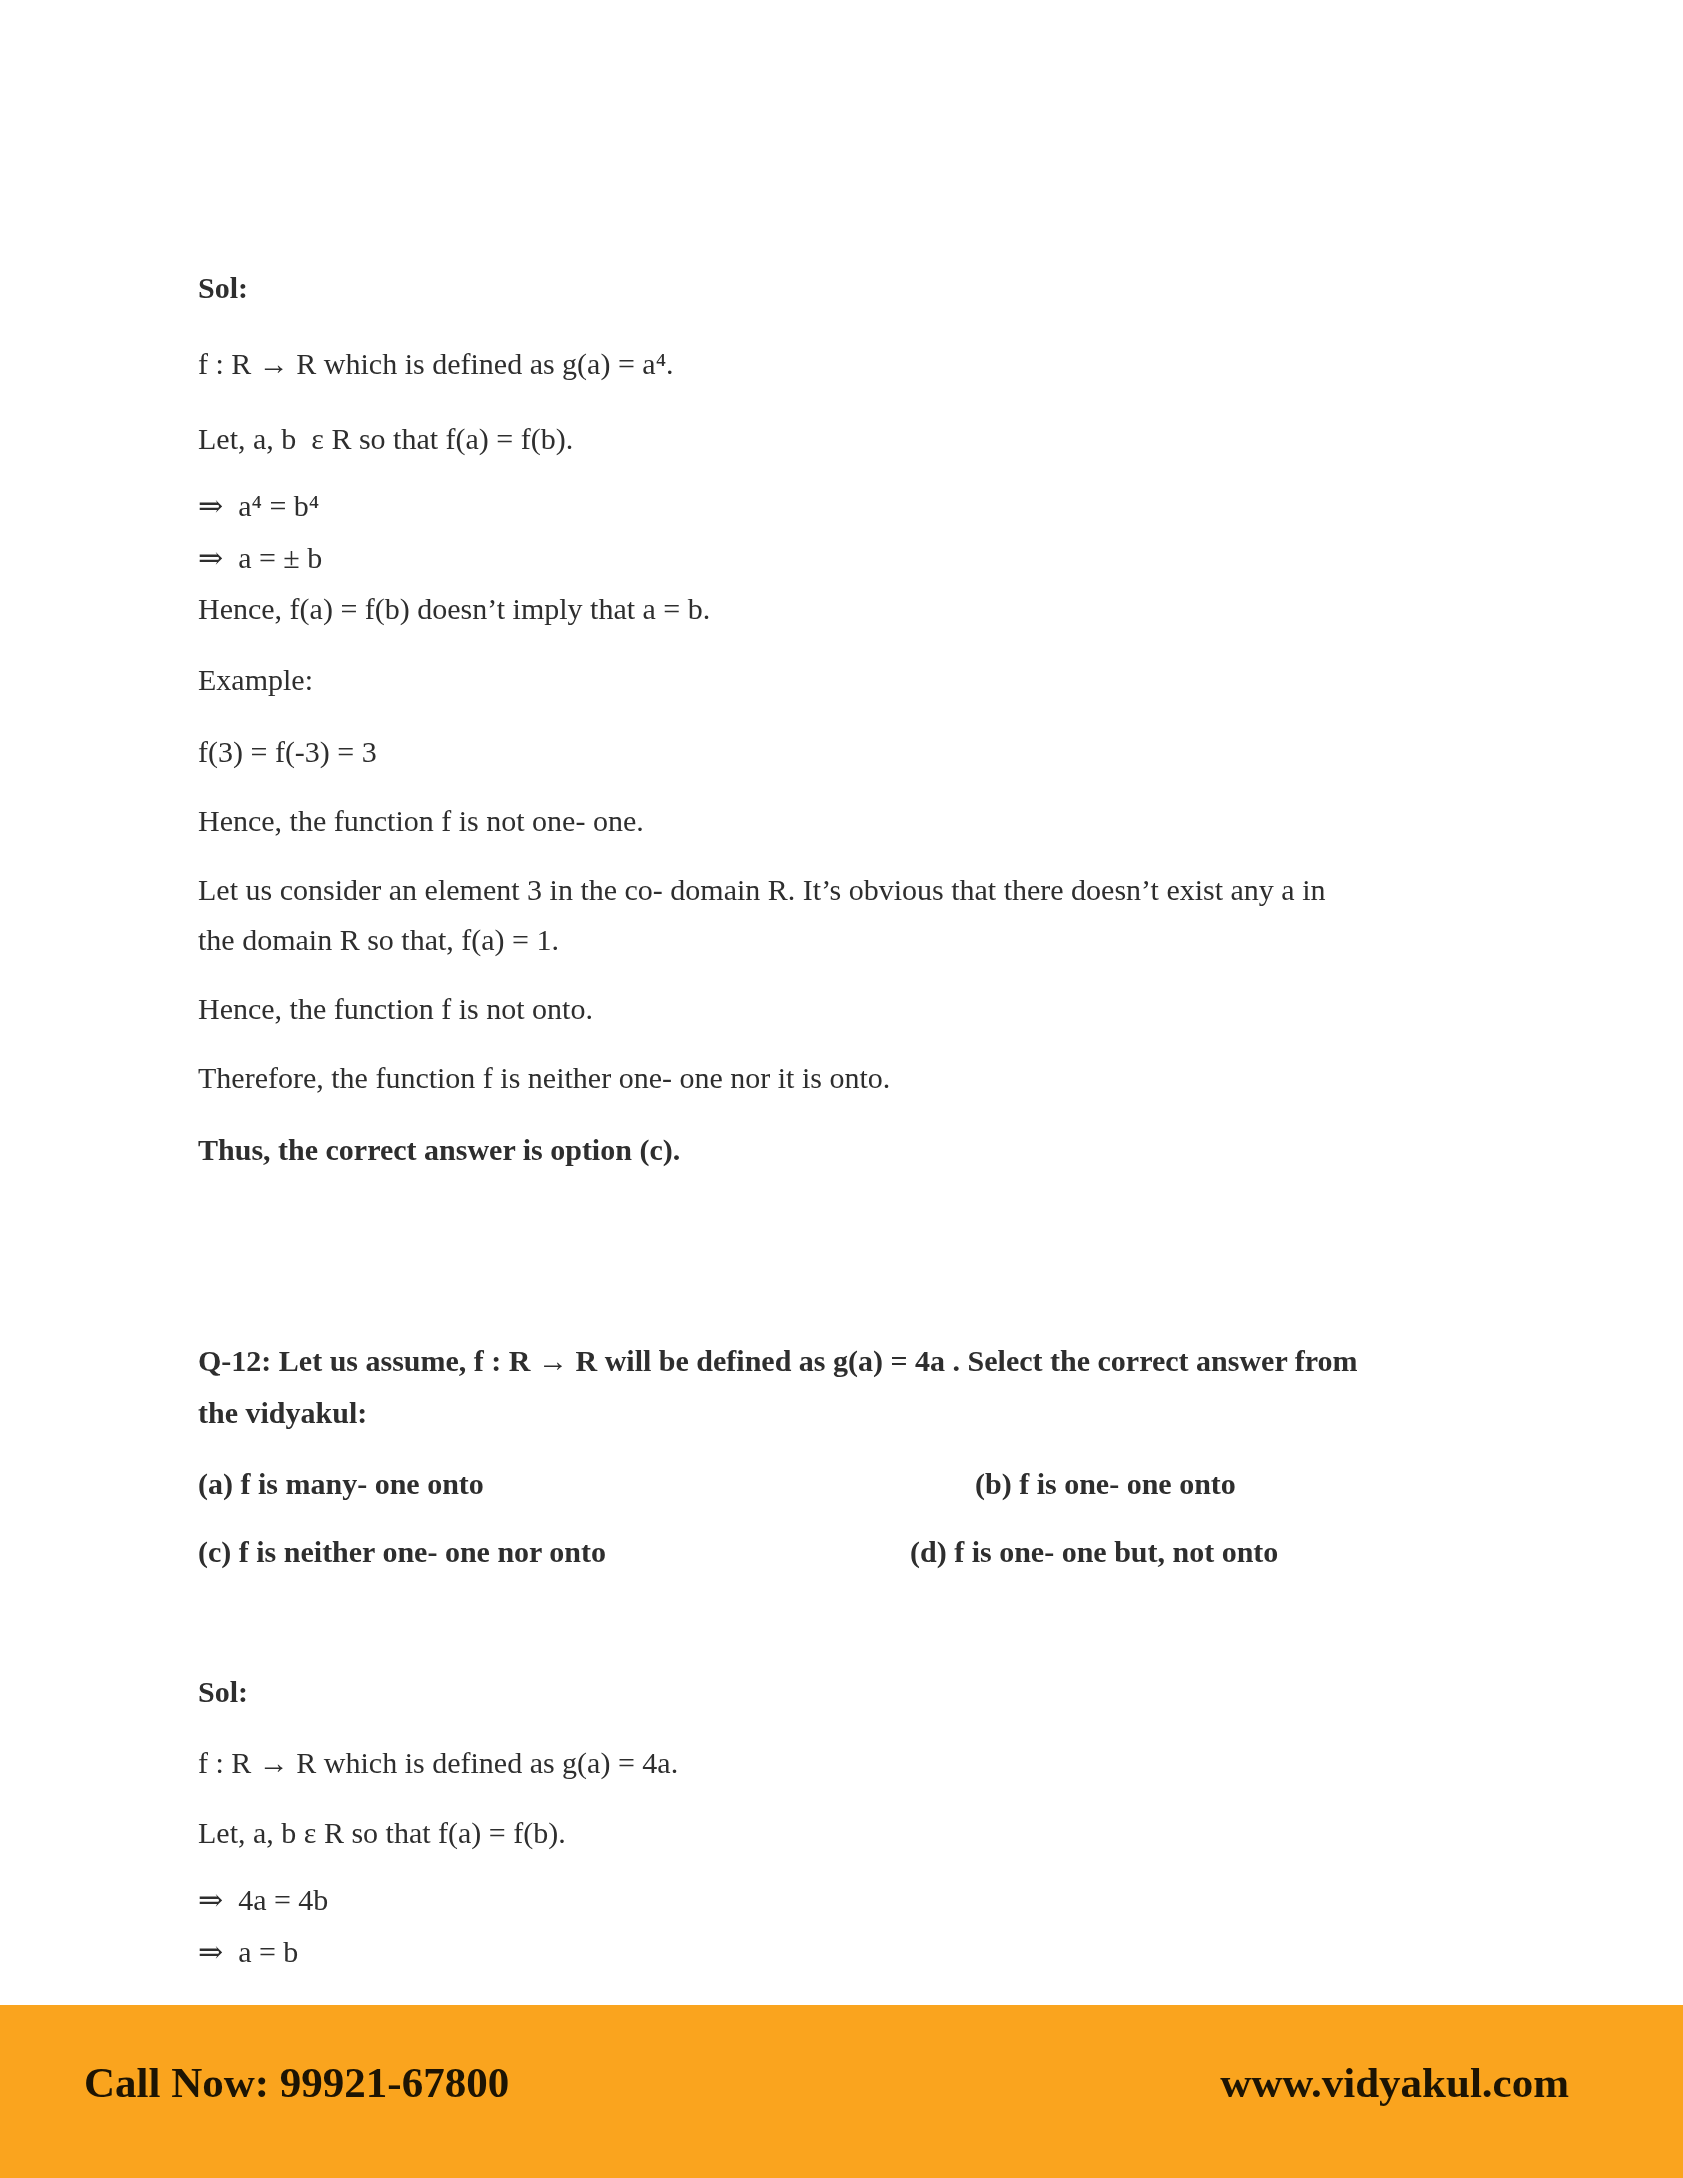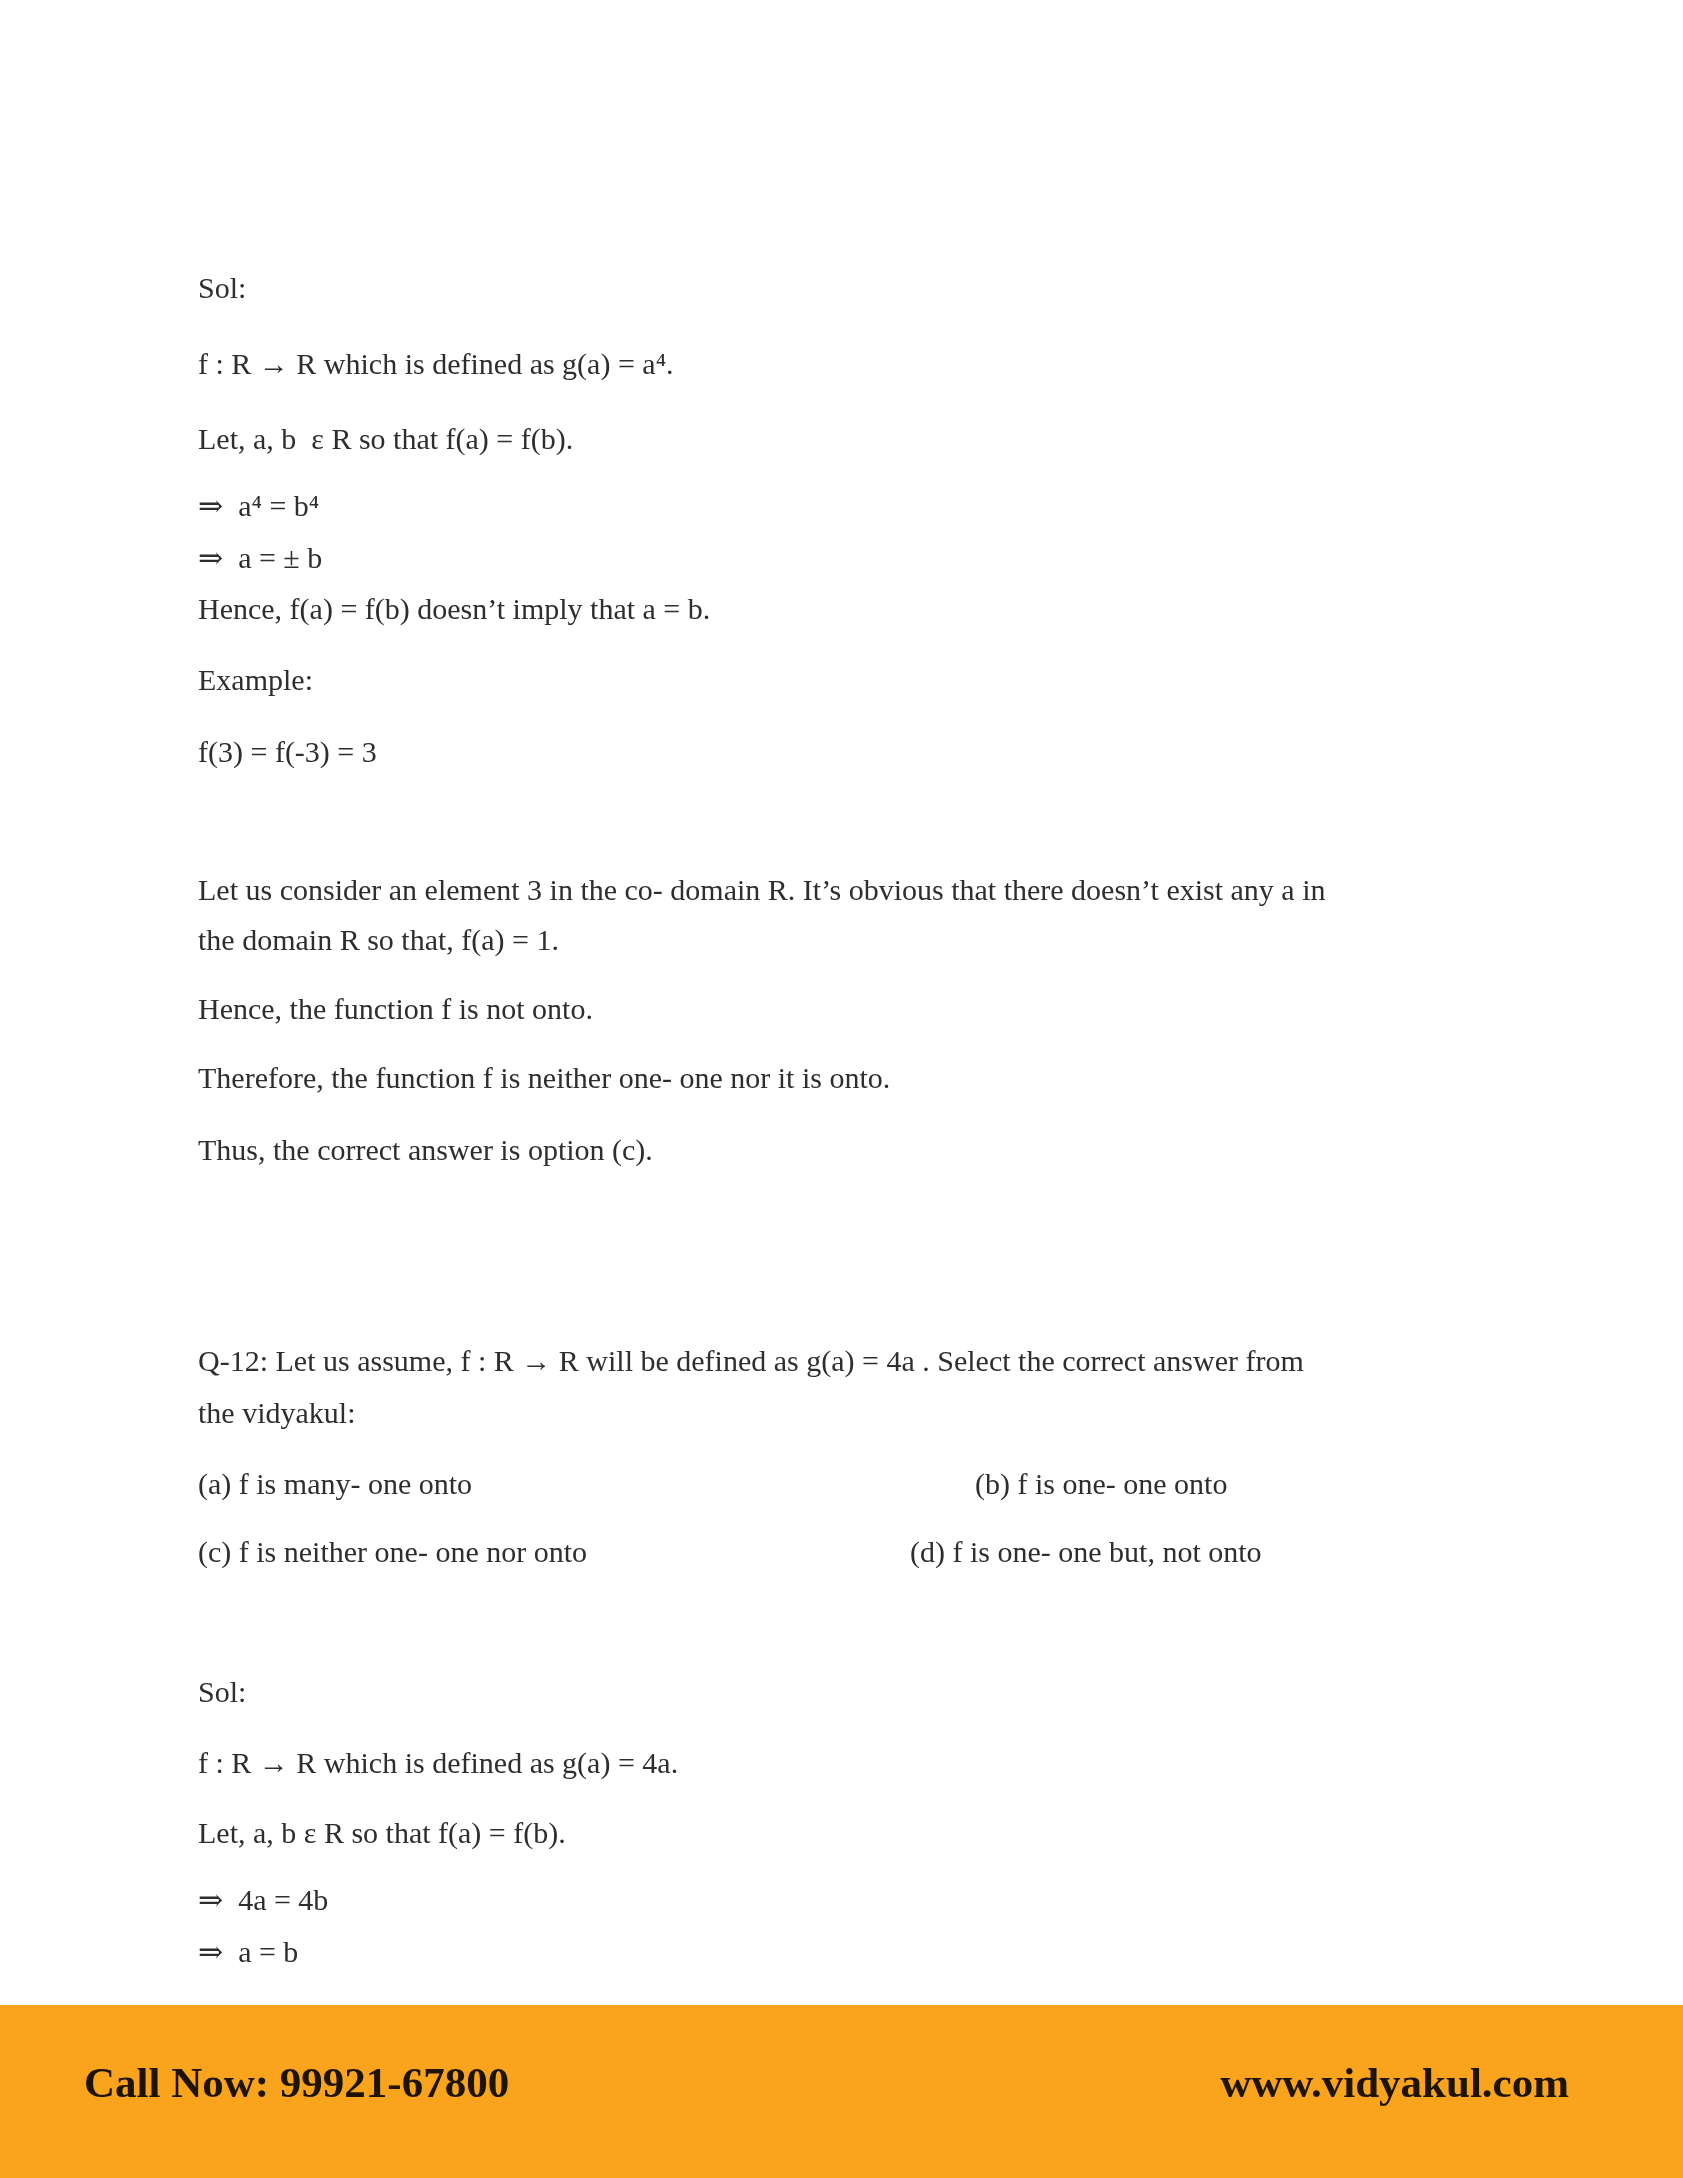--- a/index.html
+++ b/index.html
@@ -12,21 +12,21 @@
     color:var(--text,#2e2e2e);
     overflow:hidden;
   }
   .line{
     position:absolute;
     left:198px;
     font-size:30px;
     line-height:1.25;
     white-space:pre;
   }
-  .bold{font-weight:normal;}
+  .bold{font-weight:bold;}
   .footer{
     position:absolute;
     left:0;
     top:2005px;
     width:1683px;
     height:173px;
     background:var(--accent_orange,#FAA41E);
     display:flex;
     align-items:center;
     justify-content:space-between;
@@ -43,20 +43,21 @@
 <div class="page">
 
   <div class="line bold" style="top:269px">Sol:</div>
   <div class="line" style="top:345px">f : R → R which is defined as g(a) = a⁴.</div>
   <div class="line" style="top:420px">Let, a, b  ε R so that f(a) = f(b).</div>
   <div class="line" style="top:487px">⇒  a⁴ = b⁴</div>
   <div class="line" style="top:539px">⇒  a = ± b</div>
   <div class="line" style="top:590px">Hence, f(a) = f(b) doesn’t imply that a = b.</div>
   <div class="line" style="top:661px">Example:</div>
   <div class="line" style="top:733px">f(3) = f(-3) = 3</div>
+  <div class="line" style="top:802px">Hence, the function f is not one- one.</div>
   <div class="line" style="top:871px">Let us consider an element 3 in the co- domain R. It’s obvious that there doesn’t exist any a in</div>
   <div class="line" style="top:921px">the domain R so that, f(a) = 1.</div>
   <div class="line" style="top:1059px">Therefore, the function f is neither one- one nor it is onto.</div>
   <div class="line" style="top:990px">Hence, the function f is not onto.</div>
   <div class="line bold" style="top:1131px">Thus, the correct answer is option (c).</div>
 
   <div class="line bold" style="top:1342px">Q-12: Let us assume, f : R → R will be defined as g(a) = 4a . Select the correct answer from</div>
   <div class="line bold" style="top:1394px">the vidyakul:</div>
 
   <div class="line bold" style="top:1465px">(a) f is many- one onto</div>

